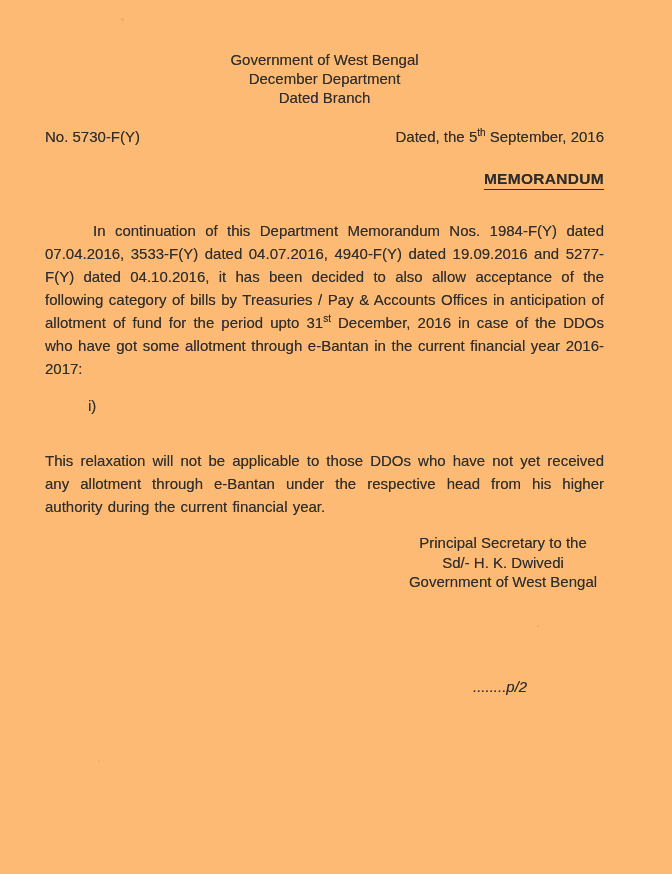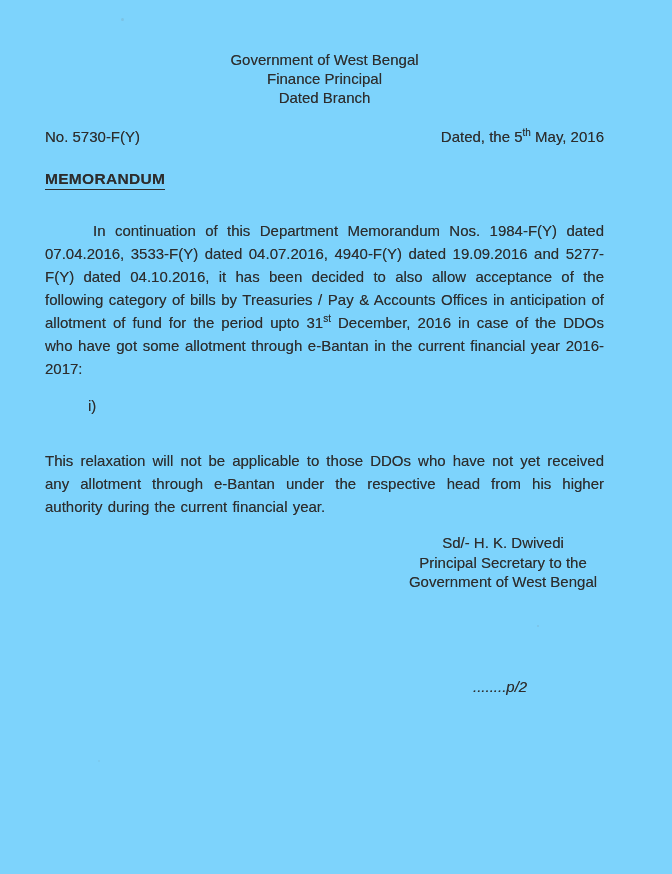--- a/index.html
+++ b/index.html
@@ -7,21 +7,21 @@
     width: 672px;
     background: #ffffff;
   }
   body {
     font-family: "Liberation Sans", "DejaVu Sans", sans-serif;
   }
   .page {
     position: relative;
     width: 672px;
     height: 874px;
-    background: #7dd3fc;
+    background: #fdba74;
     color: #2d2d2d;
     padding: 50px 68px 0 45px;
     overflow: hidden;
     text-shadow: 0 0 0.4px rgba(45,45,45,0.55);
   }
   
   .speck {
     position: absolute;
     width: 3px; height: 3px;
     border-radius: 50%;
@@ -45,21 +45,21 @@
     font-size: 15px;
     line-height: 19px;
   }
   sup {
     font-size: 10px;
     line-height: 0;
     vertical-align: super;
   }
   .title-wrap {
     margin-top: 24px;
-    text-align: left;
+    text-align: right;
   }
   .memo-title {
     display: inline-block;
     font-size: 15.5px;
     font-weight: bold;
     letter-spacing: 0.3px;
     border-bottom: 1.5px solid #2d2d2d;
     padding-bottom: 1px;
   }
   .para {
@@ -111,43 +111,43 @@
 <body>
 
 <div class="page">
   <span class="speck s1"></span>
   <span class="speck s2"></span>
   <span class="speck s3"></span>
   <span class="speck s4"></span>
 
   <div class="header">
     <div>Government of West Bengal</div>
-    <div>Finance Principal</div>
+    <div>December Department</div>
     <div>Dated Branch</div>
   </div>
 
   <div class="ref-row">
     <span>No. 5730-F(Y)</span>
-    <span><span>Dated, the 5</span><sup>th</sup><span> May, 2016</span></span>
+    <span><span>Dated, the 5</span><sup>th</sup><span> September, 2016</span></span>
   </div>
 
   <div class="title-wrap">
     <span class="memo-title">MEMORANDUM</span>
   </div>
 
   <p class="para para-1"><span>In continuation of this Department Memorandum Nos. 1984-F(Y) dated 07.04.2016, 3533-F(Y) dated 04.07.2016, 4940-F(Y) dated 19.09.2016 and 5277-F(Y) dated 04.10.2016, it has been decided to also allow acceptance of the following category of bills by Treasuries / Pay &amp; Accounts Offices in anticipation of allotment of fund for the period upto 31</span><sup>st</sup><span> December, 2016 in case of the DDOs who have got some allotment through e-Bantan in the current financial year 2016-2017:</span></p>
 
   <div class="list-row">
     <span class="list-marker">i)</span>
   </div>
 
   <p class="para para-2">This relaxation will not be applicable to those DDOs who have not yet received any allotment through e-Bantan under the respective head from his higher authority during the current financial year.</p>
 
   <div class="signature">
+    <div>Principal Secretary to the</div>
     <div>Sd/- H. K. Dwivedi</div>
-    <div>Principal Secretary to the</div>
     <div>Government of West Bengal</div>
   </div>
 
   <div class="page-marker-row">
     <span class="page-marker">........p/2</span>
   </div>
 </div>
 
 </body></html>

